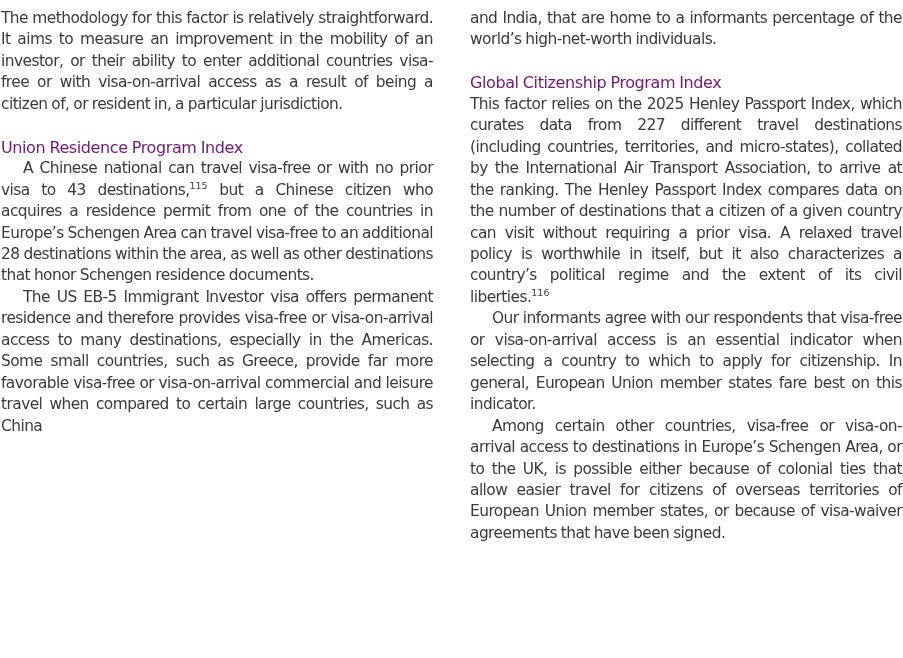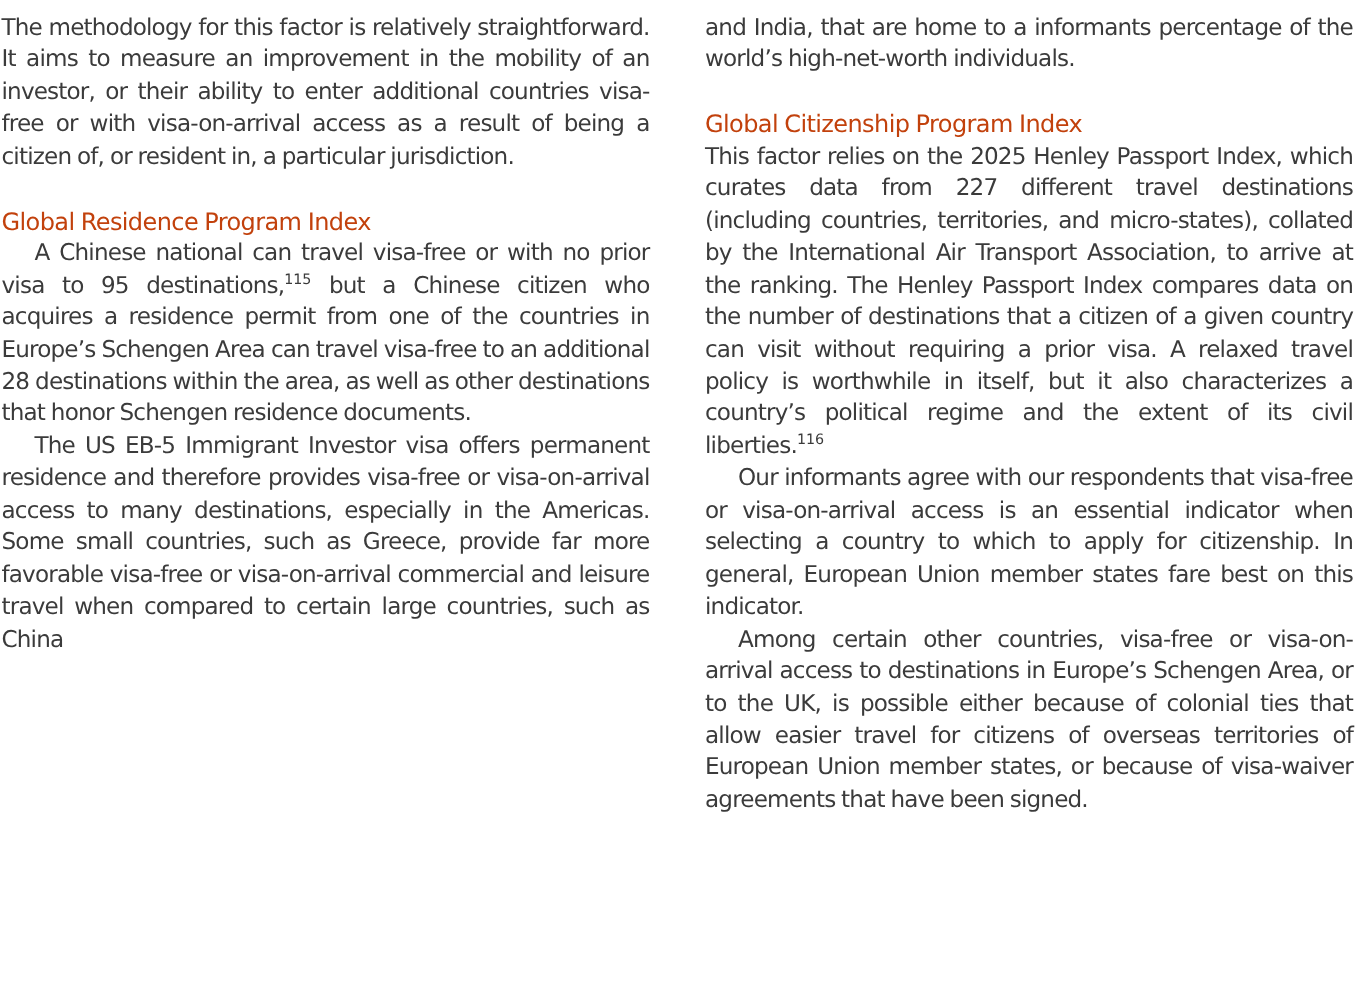--- a/index.html
+++ b/index.html
@@ -33,21 +33,21 @@
     }
     .col-left { left: 1px; }
     .col-right { left: 470px; }
     p {
       margin: 0;
       text-align: justify;
       hyphens: none;
     }
     p.indent { text-indent: 22px; }
     .heading {
-      color: #c2410c;
+      color: #701a75;
       font-size: 16px;
       line-height: 21.45px;
       margin: 0;
       font-weight: normal;
       letter-spacing: -0.4px;
     }
     .spacer { height: 21.45px; }
     sup {
       font-size: 9.5px;
       line-height: 0;
@@ -56,22 +56,22 @@
     }
   </style>
 </head>
 <body>
 
 <div class="page">
 
   <div class="column col-left">
     <p>The methodology for this factor is relatively straightforward. It aims to measure an improvement in the mobility of an investor, or their ability to enter additional countries visa-free or with visa-on-arrival access as a result of being a citizen of, or resident in, a particular jurisdiction.</p>
     <div class="spacer"></div>
-    <h3 class="heading">Global Residence Program Index</h3>
-    <p class="indent"><span>A Chinese national can travel visa-free or with no prior visa to 95 destinations,</span><sup>115</sup> <span>but a Chinese citizen who acquires a residence permit from one of the countries in Europe’s Schengen Area can travel visa-free to an additional 28 destinations within the area, as well as other destinations that honor Schengen residence documents.</span></p>
+    <h3 class="heading">Union Residence Program Index</h3>
+    <p class="indent"><span>A Chinese national can travel visa-free or with no prior visa to 43 destinations,</span><sup>115</sup> <span>but a Chinese citizen who acquires a residence permit from one of the countries in Europe’s Schengen Area can travel visa-free to an additional 28 destinations within the area, as well as other destinations that honor Schengen residence documents.</span></p>
     <p class="indent">The US EB-5 Immigrant Investor visa offers permanent residence and therefore provides visa-free or visa-on-arrival access to many destinations, especially in the Americas. Some small countries, such as Greece, provide far more favorable visa-free or visa-on-arrival commercial and leisure travel when compared to certain large countries, such as China</p>
   </div>
 
   <div class="column col-right">
     <p>and India, that are home to a informants percentage of the world’s high-net-worth individuals.</p>
     <div class="spacer"></div>
     <h3 class="heading">Global Citizenship Program Index</h3>
     <p><span>This factor relies on the 2025 Henley Passport Index, which curates data from 227 different travel destinations (including countries, territories, and micro-states), collated by the International Air Transport Association, to arrive at the ranking. The Henley Passport Index compares data on the number of destinations that a citizen of a given country can visit without requiring a prior visa. A relaxed travel policy is worthwhile in itself, but it also characterizes a country’s political regime and the extent of its civil liberties.</span><sup>116</sup></p>
     <p class="indent">Our informants agree with our respondents that visa-free or visa-on-arrival access is an essential indicator when selecting a country to which to apply for citizenship. In general, European Union member states fare best on this indicator.</p>
     <p class="indent">Among certain other countries, visa-free or visa-on-arrival access to destinations in Europe’s Schengen Area, or to the UK, is possible either because of colonial ties that allow easier travel for citizens of overseas territories of European Union member states, or because of visa-waiver agreements that have been signed.</p>

